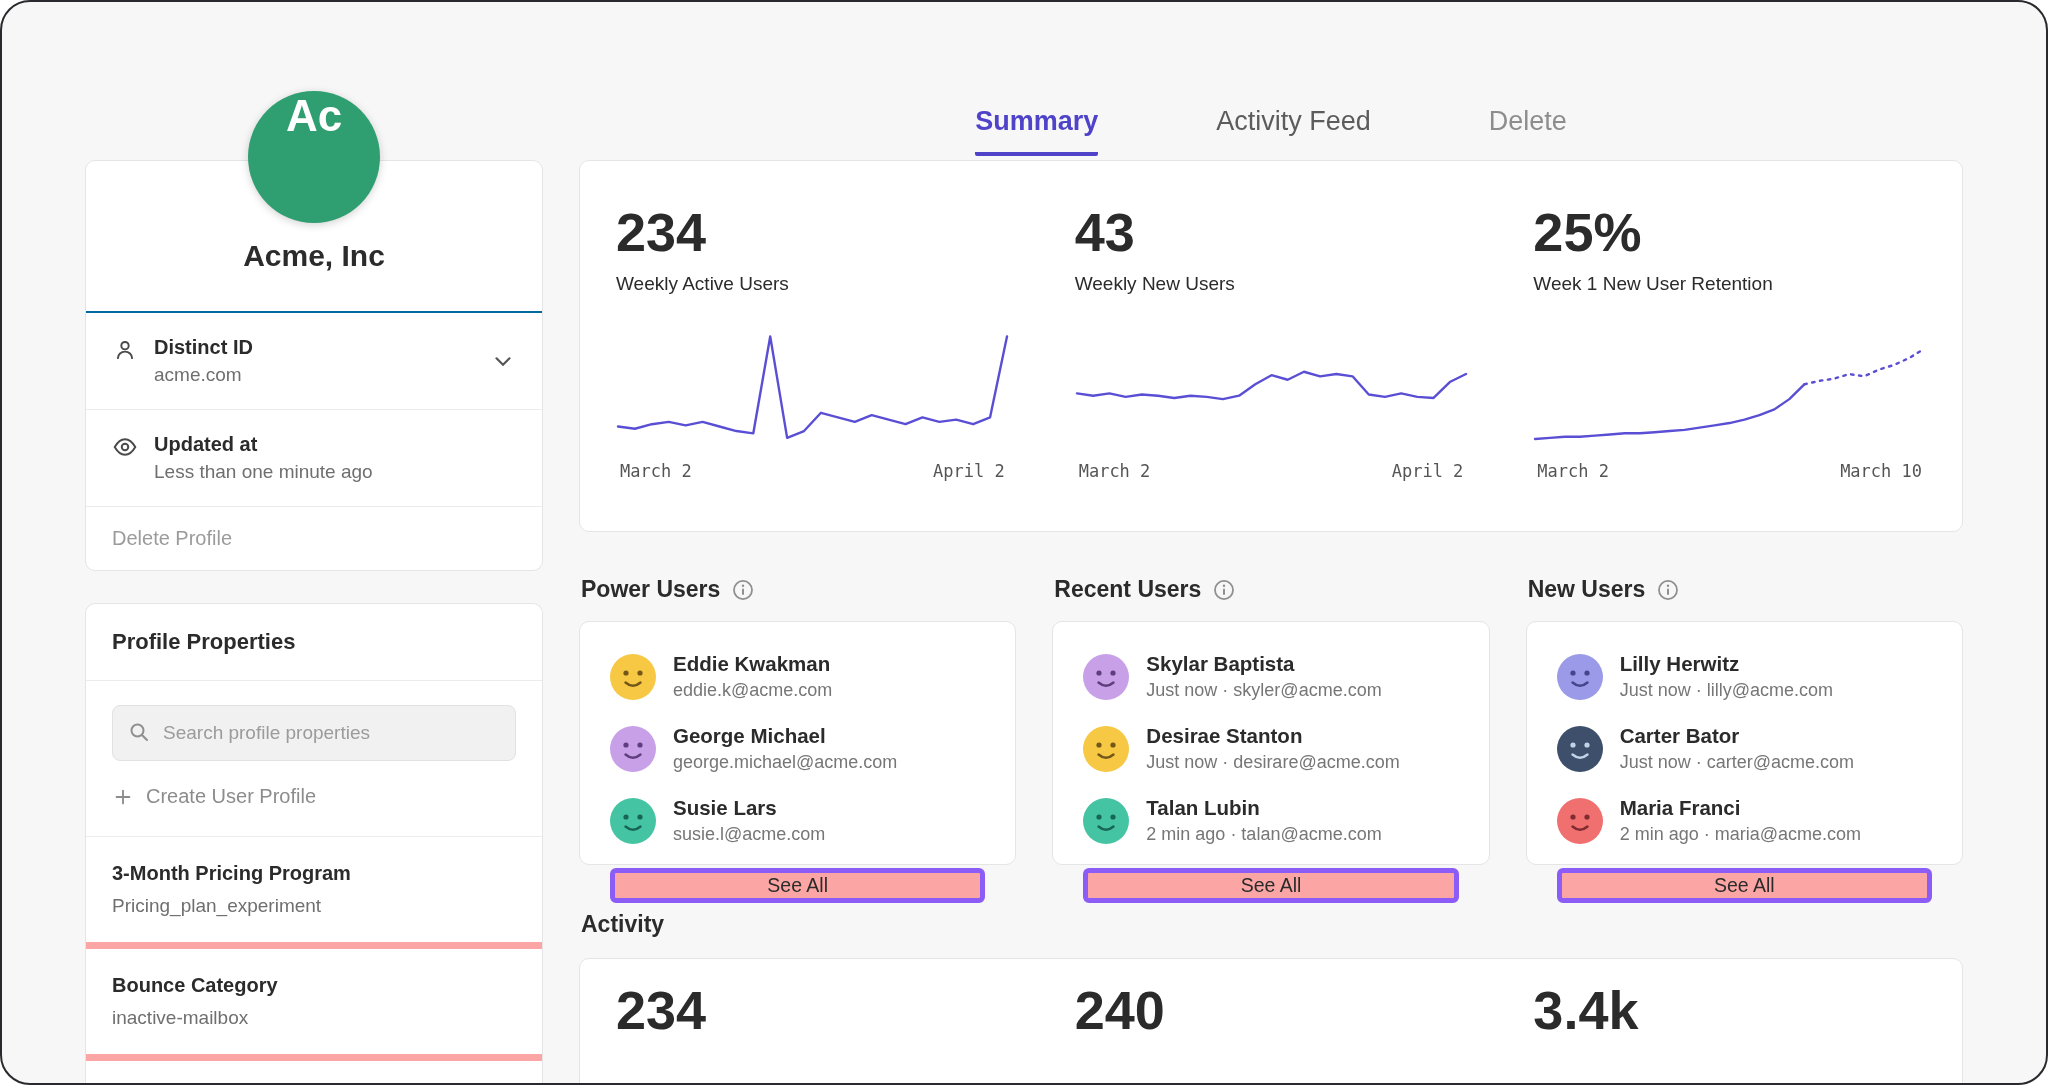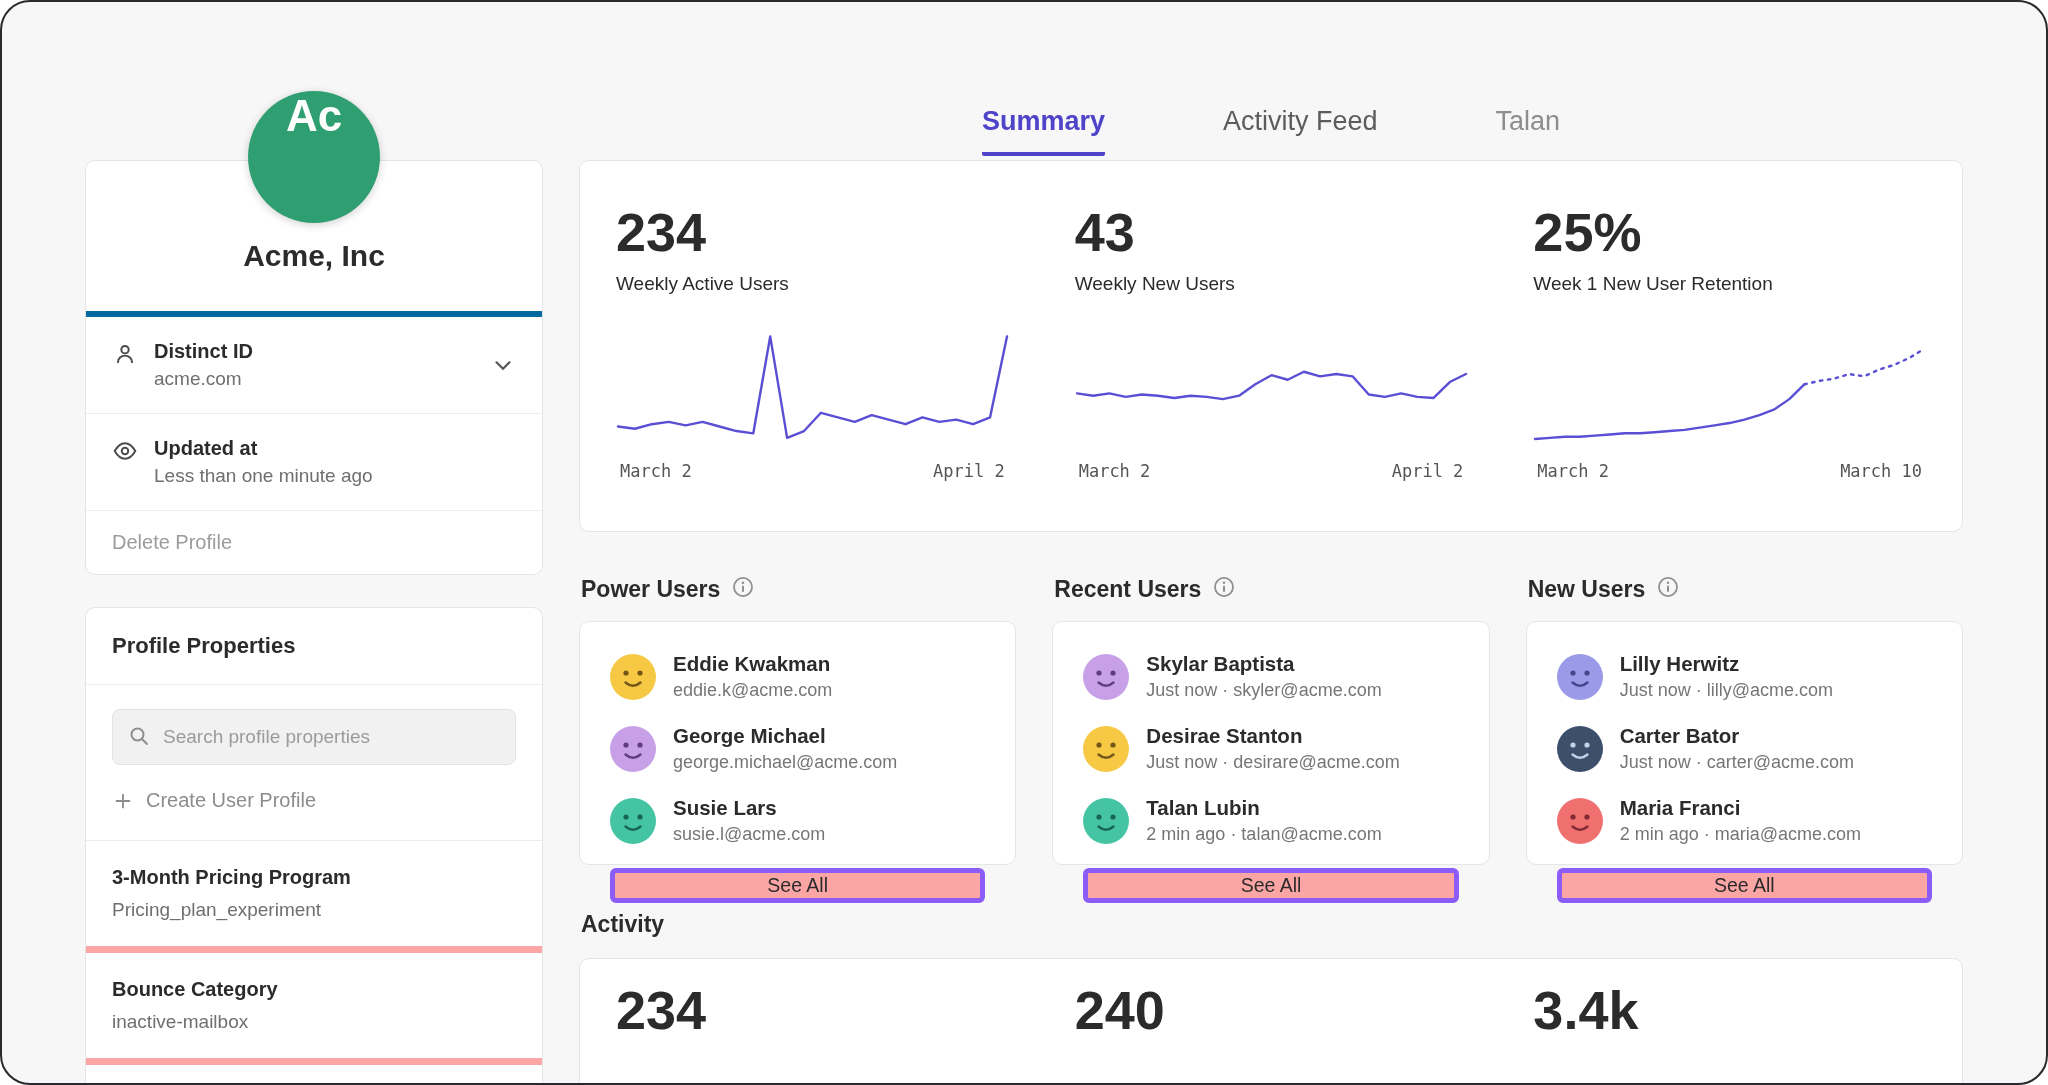--- a/index.html
+++ b/index.html
@@ -7,21 +7,21 @@
   .frame{box-sizing:border-box;width:2048px;height:1085px;background:#f7f7f8;border:2px solid #2a2a2e;border-radius:30px;overflow:hidden;}
   .layout{display:flex;align-items:flex-start;gap:36px;padding:0 83px;height:100%;}
 
   
   .left-col{width:458px;flex-shrink:0;}
   .card{background:#fff;border:1px solid #e5e5e6;border-radius:10px;}
   .company-card{position:relative;margin-top:158px;}
   .avatar{position:absolute;top:-70px;left:50%;transform:translateX(-50%);width:132px;height:132px;border-radius:50%;
     display:flex;justify-content:center;color:#fff;font-size:44px;font-weight:700;
     box-shadow:0 2px 8px rgba(0,0,0,.18);}
-  .company-name-wrap{padding:78px 20px 38px;text-align:center;border-bottom:6px solid #0369a1;}
+  .company-name-wrap{padding:78px 20px 38px;text-align:center;border-bottom:2px solid #0369a1;}
   .company-name{margin:0;font-size:30px;font-weight:700;color:#2b2b2b;}
   .id-row{display:flex;align-items:flex-start;padding:23px 26px;border-bottom:1px solid #ececec;position:relative;}
   .row-icon{width:26px;height:26px;color:#4a4a4a;margin-right:16px;margin-top:1px;flex-shrink:0;}
   .row-icon svg{width:26px;height:26px;display:block;}
   .row-label{font-size:20px;font-weight:700;color:#2b2b2b;}
   .row-value{font-size:19px;color:#6f6f6f;margin-top:5px;}
   .chevron{margin-left:auto;width:26px;height:26px;color:#555;align-self:center;cursor:pointer;}
   .chevron svg{width:26px;height:26px;display:block;}
   .delete-row{padding:20px 26px;font-size:20px;color:#9b9b9b;cursor:pointer;}
 
@@ -52,21 +52,21 @@
   .stats-card{box-sizing:border-box;height:372px;margin-top:4px;padding:44px 36px 30px;display:flex;gap:66px;}
   .stat{flex:1;min-width:0;display:flex;flex-direction:column;}
   .stat-value{font-size:54px;font-weight:700;line-height:1;}
   .stat-label{font-size:19px;color:#2b2b2b;margin-top:14px;}
   .spark{height:118px;margin-top:36px;}
   .axis{display:flex;justify-content:space-between;margin-top:12px;padding:0 4px;
     font-family:"DejaVu Sans Mono",monospace;font-size:17px;color:#555;}
 
   .lists-row{display:flex;gap:36px;margin-top:44px;}
   .list-col{flex:1;min-width:0;}
-  .list-head{display:flex;gap:12px;margin:0 0 18px 2px;}
+  .list-head{display:flex;align-items:center;gap:12px;margin:0 0 18px 2px;}
   .list-title{font-size:23px;font-weight:700;}
   .info{width:22px;height:22px;color:#8f8f8f;cursor:pointer;}
   .info svg{width:22px;height:22px;display:block;}
   .user-card{box-sizing:border-box;height:244px;padding:30px 30px 26px;display:flex;flex-direction:column;}
   .user-item{display:flex;align-items:center;gap:17px;margin-bottom:23px;cursor:pointer;}
   .user-avatar{width:46px;height:46px;border-radius:50%;flex-shrink:0;}
   .user-avatar svg{width:46px;height:46px;display:block;}
   .user-name{font-size:20.5px;font-weight:700;}
   .user-meta{font-size:18px;color:#767676;margin-top:4px;}
   .see-all{margin-top:auto;width:100%;height:54px;background:#fca5a5;border:5px solid #8b5cf6;border-radius:6px;
@@ -162,21 +162,21 @@
 
         </div>
       </div>
     </aside>
 
     <main class="main-col">
 
       <nav class="tabs">
         <div class="tab active">Summary</div>
         <div class="tab t1">Activity Feed</div>
-        <div class="tab t2">Talan</div>
+        <div class="tab t2">Delete</div>
       </nav>
 
       <section class="card stats-card">
         <div class="stat">
           <div class="stat-value">234</div>
           <div class="stat-label">Weekly Active Users</div>
           <div class="spark"><svg width="393" height="118">
                 <polyline points="2,95.48 18.913043478260867,97.75999999999999 35.826086956521735,93.2 52.73913043478261,90.92 69.65217391304347,94.34 86.56521739130434,90.92 103.47826086956522,95.48 120.3913043478261,100.03999999999999 137.30434782608694,102.32000000000001 154.21739130434784,5.4200000000000035 171.1304347826087,106.88000000000001 188.04347826086956,100.03999999999999 204.95652173913044,81.8 221.86956521739128,86.36 238.7826086956522,90.92 255.69565217391306,84.08 272.6086956521739,88.64 289.52173913043475,93.2 306.4347826086957,86.36 323.3478260869565,90.92 340.2608695652174,88.64 357.17391304347825,93.2 374.0869565217391,86.36 391,5.4200000000000035" fill="none" stroke="#5a4fd4" stroke-width="2.4" stroke-linejoin="round" stroke-linecap="round"></polyline>
               </svg></div>
           <div class="axis">

